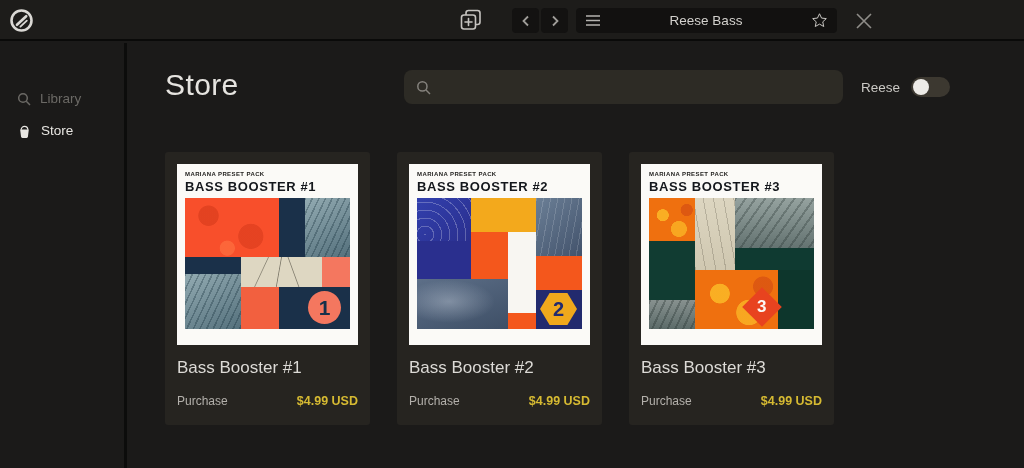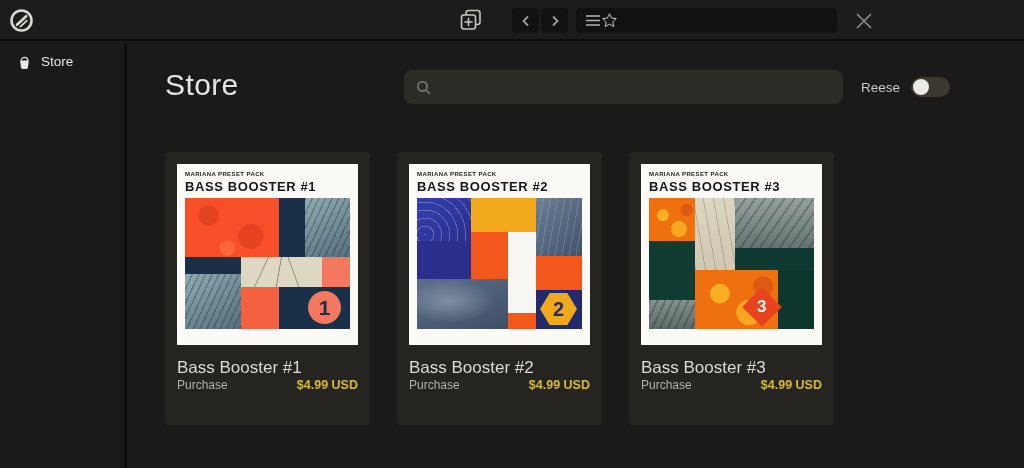--- a/index.html
+++ b/index.html
@@ -118,21 +118,21 @@
     background:#f4775f; color:#16304a; font-size:21px; }
   .badge-hex { right:5px; bottom:4px; width:37px; height:32px; background:#f0a81c;
     color:#222a6e; font-size:20px;
     clip-path:polygon(26% 0, 74% 0, 100% 50%, 74% 100%, 26% 100%, 0 50%); }
   .badge-diamond { left:60%; bottom:8px; width:28px; height:28px; background:#e8431f;
     transform:rotate(45deg); }
   .badge-diamond span { transform:rotate(-45deg); color:#fbf8f4; font-size:17px;
     font-weight:bold; }
   
   .card-title { margin-top:13px; font-size:17px; color:#dcdad6; }
-  .purchase-row { display:flex; align-items:center;
+  .purchase-row { margin-top:16px; display:flex; align-items:center;
     justify-content:space-between; }
   .purchase-label { font-size:12px; color:#b3b0ab; }
   .price { font-size:12.5px; font-weight:bold; color:#d6ba32; }
 </style>
 </head>
 <body>
 
 <div class="app">
 
   <div class="topbar">
@@ -160,35 +160,43 @@
         <polyline points="5,2.5 9.5,7 5,11.5" fill="none" stroke="#a09e9a" stroke-width="1.8"></polyline>
       </svg>
     </button>
 
     <div class="preset-bar">
       <button class="icon-btn">
         <svg width="16" height="13" viewBox="0 0 16 13">
           <path d="M1 2 h14 M1 6.5 h14 M1 11 h14" stroke="#b5b3af" stroke-width="1.7"></path>
         </svg>
       </button>
+      <span class="preset-name">Reese Bass</span>
       <button class="icon-btn">
         <svg width="17" height="17" viewBox="0 0 24 24">
           <path d="M12 2.5 L14.9 8.6 L21.6 9.3 L16.6 13.9 L18 20.5 L12 17.1 L6 20.5 L7.4 13.9 L2.4 9.3 L9.1 8.6 Z" fill="none" stroke="#c9c7c3" stroke-width="1.4" stroke-linejoin="round"></path>
         </svg>
       </button>
     </div>
 
     <button class="close-btn icon-btn">
       <svg width="22" height="22" viewBox="0 0 22 22">
         <path d="M4 4 L18 18 M18 4 L4 18" stroke="#8f8d89" stroke-width="1.6"></path>
       </svg>
     </button>
   </div>
 
   <div class="sidebar">
+    <div class="side-item library">
+      <svg width="14" height="14" viewBox="0 0 14 14">
+        <circle cx="6" cy="6" r="4.3" fill="none" stroke="#6b6965" stroke-width="1.5"></circle>
+        <path d="M9.3 9.3 L13 13" stroke="#6b6965" stroke-width="1.5"></path>
+      </svg>
+      <span>Library</span>
+    </div>
     <div class="side-item store">
       <svg width="15" height="16" viewBox="0 0 19 21">
         <path d="M5.2 9 A 4.3 4.5 0 0 1 13.8 9" fill="none" stroke="#e8e6e2" stroke-width="1.7"></path>
         <path d="M3.8 8.6 L15.2 8.6 L14 18.2 Q13.8 19.7 12.3 19.7 L6.7 19.7 Q5.2 19.7 5 18.2 Z" fill="#e8e6e2"></path>
       </svg>
       <span>Store</span>
     </div>
   </div>
   <div class="v-divider"></div>
 

